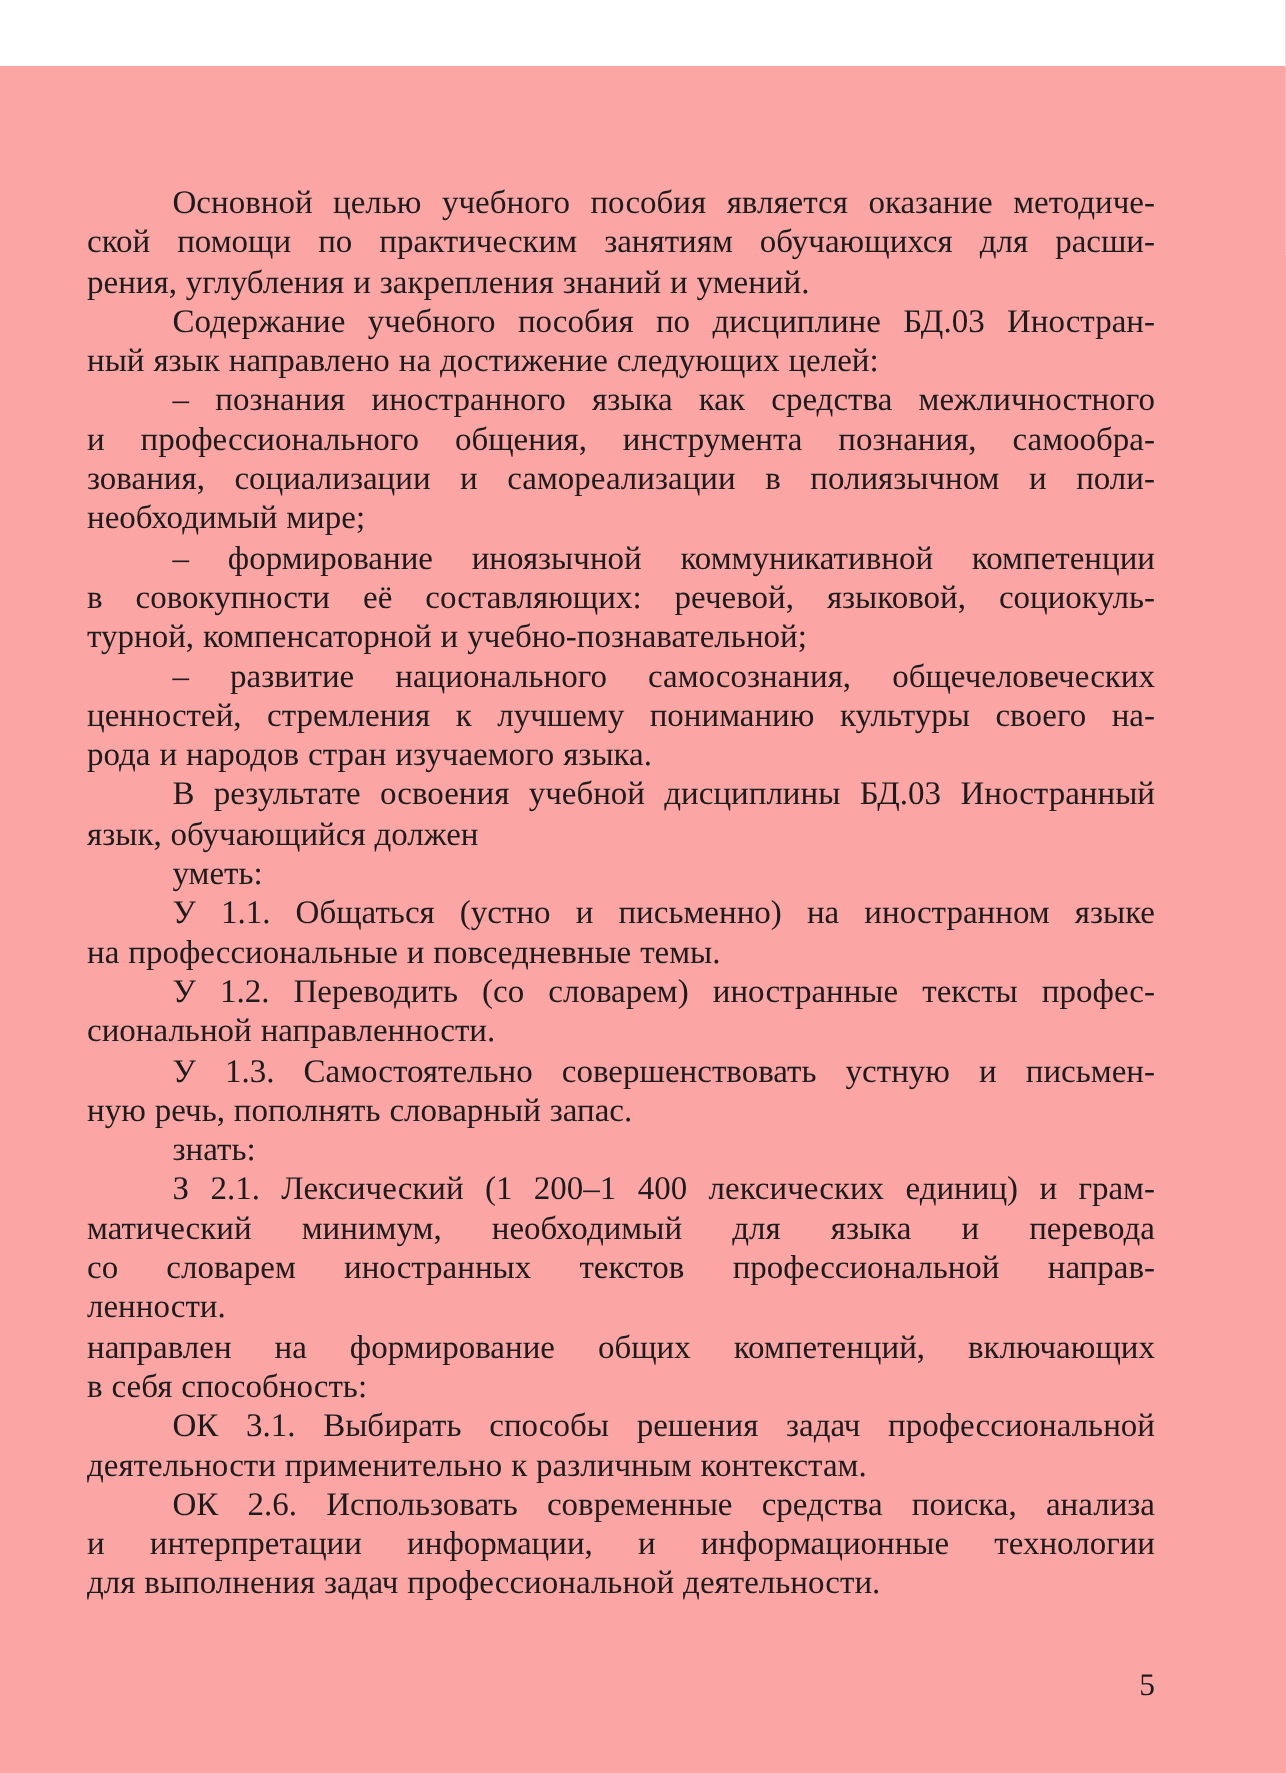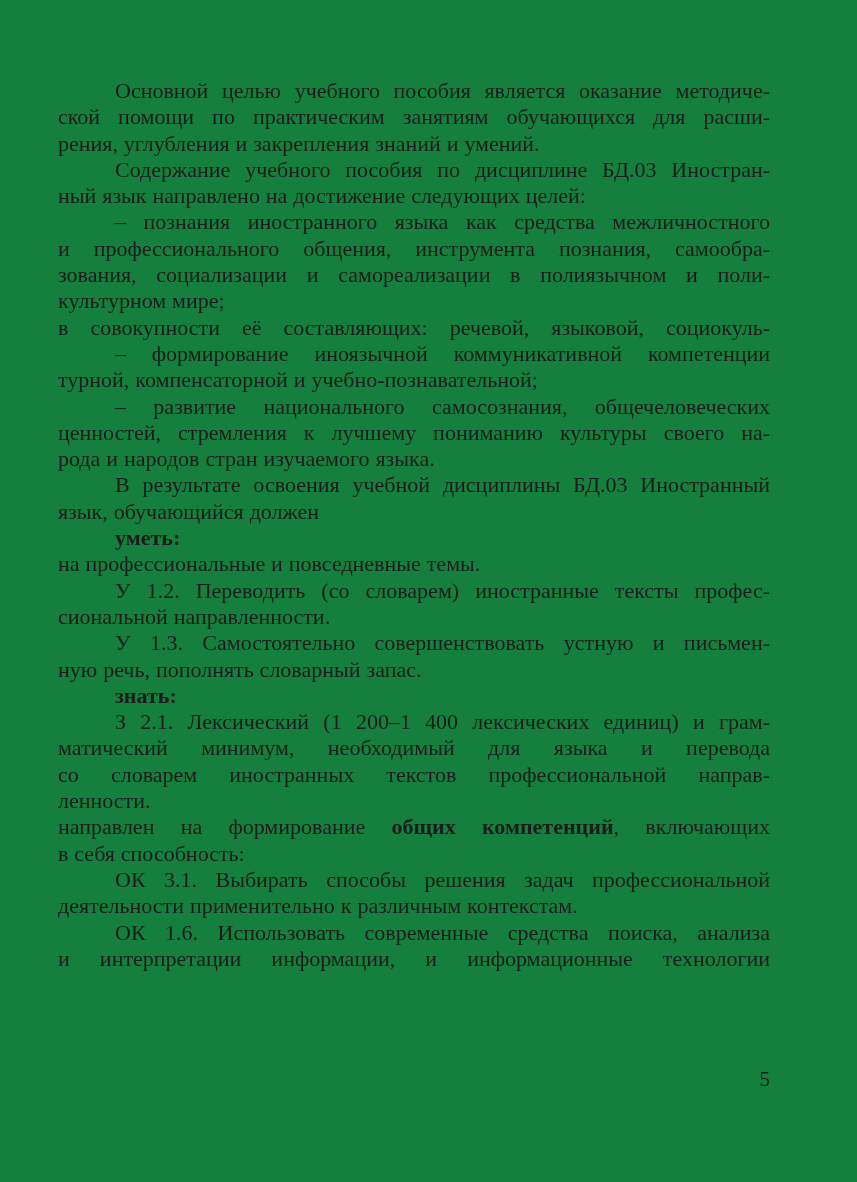--- a/index.html
+++ b/index.html
@@ -11,21 +11,22 @@
     height: 1182px;
     position: relative;
     background: #ffffff;
     font-family: "Liberation Serif", "DejaVu Serif", serif;
     color: #1c1c1c;
     overflow: hidden;
   }
   .page {
     position: absolute;
     inset: 0;
-    background: #15803d;
+    background: #fca5a5;
+    margin-top: 44px;
   }
   .text-block {
     position: absolute;
     left: 58px;
     top: 78px;
     width: 712px;
   }
   .line {
     font-size: 22px;
     line-height: 26.3px;
@@ -36,21 +37,21 @@
     word-spacing: 0.02em;
   }
   .line.just {
     text-align: justify;
     text-align-last: justify;
   }
   .line.indent {
     text-indent: 57px;
   }
   .line .bold {
-    font-weight: bold;
+    font-weight: normal;
   }
   .page-number {
     position: absolute;
     top: 1066px;
     right: 87px;
     font-size: 21px;
     line-height: 26px;
     text-align: right;
   }
 </style>
@@ -60,41 +61,43 @@
 <div class="page">
   <div class="text-block">
       <div class="line indent just"><span>Основной целью учебного пособия является оказание методиче-</span></div>
       <div class="line just"><span>ской помощи по практическим занятиям обучающихся для расши-</span></div>
       <div class="line"><span>рения, углубления и закрепления знаний и умений.</span></div>
       <div class="line indent just"><span>Содержание учебного пособия по дисциплине БД.03 Иностран-</span></div>
       <div class="line"><span>ный язык направлено на достижение следующих целей:</span></div>
       <div class="line indent just"><span>– познания иностранного языка как средства межличностного</span></div>
       <div class="line just"><span>и профессионального общения, инструмента познания, самообра-</span></div>
       <div class="line just"><span>зования, социализации и самореализации в полиязычном и поли-</span></div>
-      <div class="line"><span>культурном мире;</span></div>
+      <div class="line"><span>необходимый мире;</span></div>
+      <div class="line indent just"><span>– формирование иноязычной коммуникативной компетенции</span></div>
       <div class="line just"><span>в совокупности её составляющих: речевой, языковой, социокуль-</span></div>
-      <div class="line indent just"><span>– формирование иноязычной коммуникативной компетенции</span></div>
       <div class="line"><span>турной, компенсаторной и учебно-познавательной;</span></div>
       <div class="line indent just"><span>– развитие национального самосознания, общечеловеческих</span></div>
       <div class="line just"><span>ценностей, стремления к лучшему пониманию культуры своего на-</span></div>
       <div class="line"><span>рода и народов стран изучаемого языка.</span></div>
       <div class="line indent just"><span>В результате освоения учебной дисциплины БД.03 Иностранный</span></div>
       <div class="line"><span>язык, обучающийся должен</span></div>
       <div class="line indent"><span class="bold">уметь:</span></div>
+      <div class="line indent just"><span>У 1.1. Общаться (устно и письменно) на иностранном языке</span></div>
       <div class="line"><span>на профессиональные и повседневные темы.</span></div>
       <div class="line indent just"><span>У 1.2. Переводить (со словарем) иностранные тексты профес-</span></div>
       <div class="line"><span>сиональной направленности.</span></div>
       <div class="line indent just"><span>У 1.3. Самостоятельно совершенствовать устную и письмен-</span></div>
       <div class="line"><span>ную речь, пополнять словарный запас.</span></div>
       <div class="line indent"><span class="bold">знать:</span></div>
       <div class="line indent just"><span>З 2.1. Лексический (1 200–1 400 лексических единиц) и грам-</span></div>
       <div class="line just"><span>матический минимум, необходимый для языка и перевода</span></div>
       <div class="line just"><span>со словарем иностранных текстов профессиональной направ-</span></div>
       <div class="line"><span>ленности.</span></div>
       <div class="line just"><span>направлен на формирование </span><span class="bold">общих компетенций</span><span>, включающих</span></div>
       <div class="line"><span>в себя способность:</span></div>
       <div class="line indent just"><span>ОК 3.1. Выбирать способы решения задач профессиональной</span></div>
       <div class="line"><span>деятельности применительно к различным контекстам.</span></div>
-      <div class="line indent just"><span>ОК 1.6. Использовать современные средства поиска, анализа</span></div>
+      <div class="line indent just"><span>ОК 2.6. Использовать современные средства поиска, анализа</span></div>
       <div class="line just"><span>и интерпретации информации, и информационные технологии</span></div>
+      <div class="line"><span>для выполнения задач профессиональной деятельности.</span></div>
     </div>
   <div class="page-number">5</div>
 </div>
 
 </body></html>

